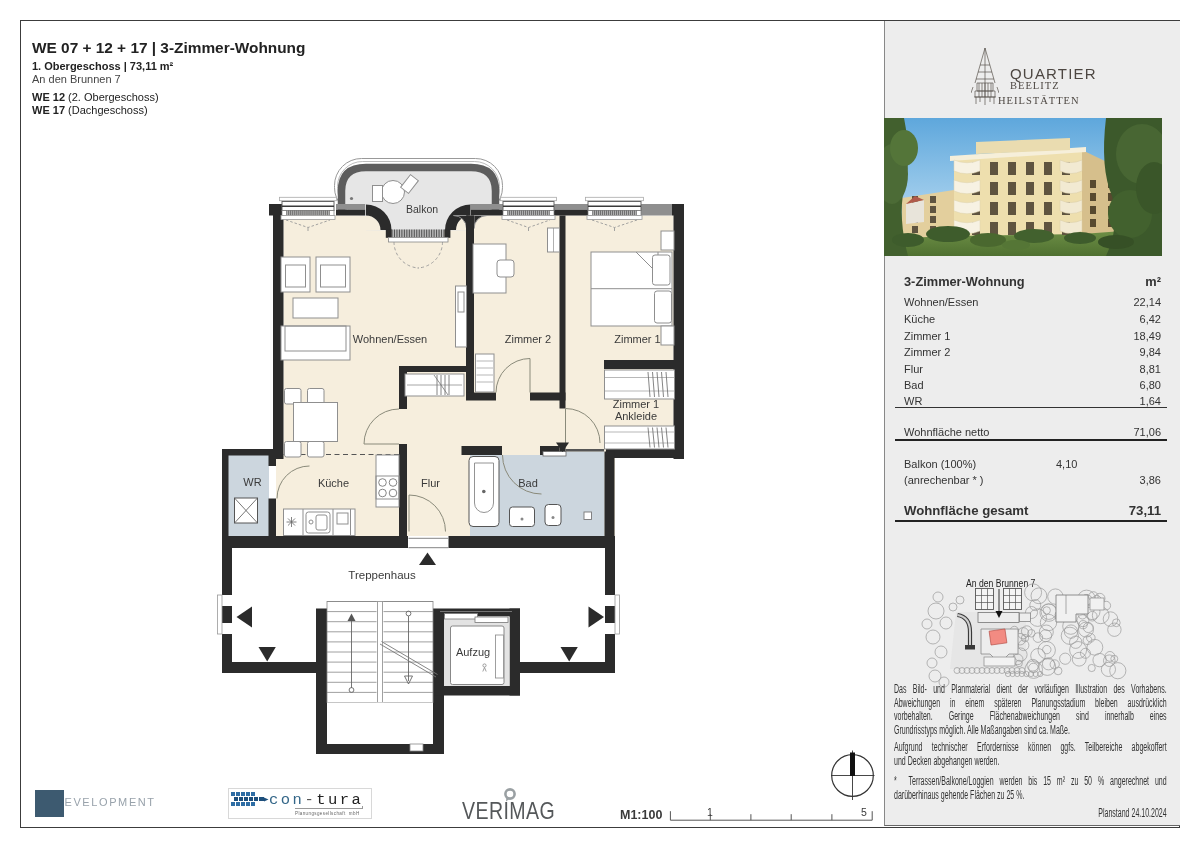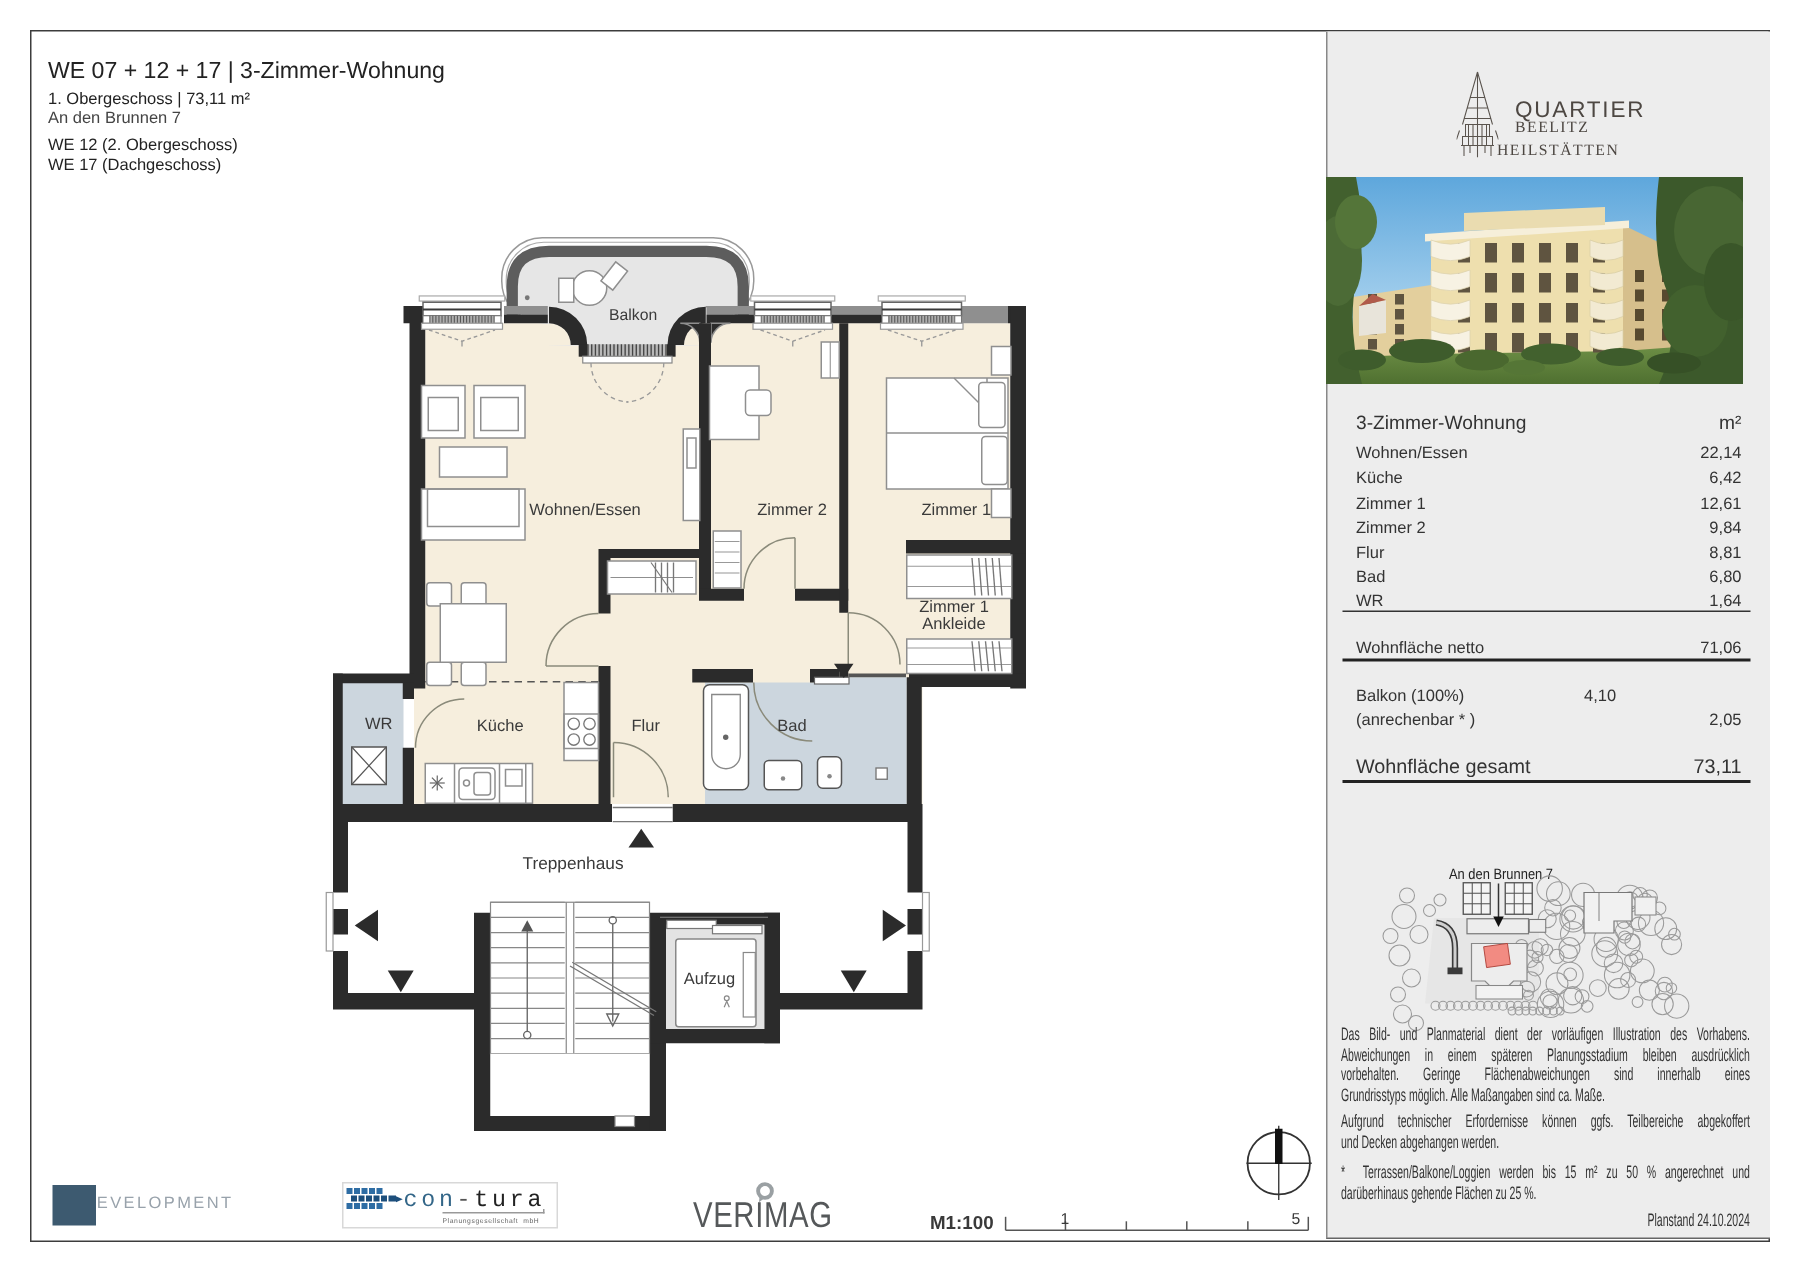--- a/index.html
+++ b/index.html
@@ -1,19 +1,19 @@
 <!DOCTYPE html>
 <html><head><meta charset="utf-8">
 <style>
 *{margin:0;padding:0;box-sizing:border-box}
 html,body{width:1200px;height:848px;background:#fff;font-family:"Liberation Sans",sans-serif;position:relative;overflow:hidden}
 .abs{position:absolute}
 #frame{left:20px;top:19.5px;width:1160px;height:808px;border:1.8px solid #3c3c3c}
 #sidebar{left:884px;top:21px;width:296px;height:805px;background:#ededed;border-left:1px solid #888;border-bottom:1px solid #666}
-.b{font-weight:normal}
+.b{font-weight:bold}
 #tbl{left:904px;width:257px;font-size:11px;color:#333}
 .row{position:absolute;left:0;width:257px}
 .rv{position:absolute;right:0}
 .para{position:absolute;left:894px;width:466px;font-size:12px;color:#333;line-height:13.6px;transform:scaleX(0.585);transform-origin:0 0}
 .jl{text-align:justify;text-align-last:justify}
 </style></head>
 <body>
 <div class="abs" id="frame"></div>
 <div class="abs" id="sidebar"></div>
 
@@ -493,28 +493,28 @@
 <ellipse cx="196" cy="120" rx="16" ry="6" fill="#3e5c2c"></ellipse>
 <ellipse cx="232" cy="124" rx="18" ry="7" fill="#365026"></ellipse>
 <ellipse cx="24" cy="122" rx="16" ry="7" fill="#3e5c2c"></ellipse>
 <ellipse cx="132" cy="127" rx="14" ry="5" fill="#557636"></ellipse>
   </svg>
 
 <div class="abs" id="tbl" style="top:0;height:0">
 <div class="row b" style="top:274px;font-size:12.8px">3-Zimmer-Wohnung<span class="rv">m²</span></div>
 <div class="row" style="top:296px">Wohnen/Essen<span class="rv">22,14</span></div>
 <div class="row" style="top:312.5px">Küche<span class="rv">6,42</span></div>
-<div class="row" style="top:329.5px">Zimmer 1<span class="rv">12,61</span></div>
+<div class="row" style="top:329.5px">Zimmer 1<span class="rv">18,49</span></div>
 <div class="row" style="top:346px">Zimmer 2<span class="rv">9,84</span></div>
 <div class="row" style="top:362.5px">Flur<span class="rv">8,81</span></div>
 <div class="row" style="top:379px">Bad<span class="rv">6,80</span></div>
 <div class="row" style="top:395px">WR<span class="rv">1,64</span></div>
 <div class="row" style="top:426px">Wohnfläche netto<span class="rv">71,06</span></div>
 <div class="row" style="top:457.5px">Balkon (100%)<span style="position:absolute;left:152px">4,10</span></div>
-<div class="row" style="top:474px">(anrechenbar * )<span class="rv">2,05</span></div>
+<div class="row" style="top:474px">(anrechenbar * )<span class="rv">3,86</span></div>
 <div class="row b" style="top:503px;font-size:13.2px">Wohnfläche gesamt<span class="rv">73,11</span></div>
 </div>
 <div class="abs" style="left:895px;top:407px;width:272px;border-top:1.2px solid #333"></div>
 <div class="abs" style="left:895px;top:438.5px;width:272px;border-top:2.2px solid #222"></div>
 <div class="abs" style="left:895px;top:519.5px;width:272px;border-top:2.4px solid #222"></div>
 
 <div class="abs" style="left:966px;top:577.5px;font-size:10px;color:#222;transform:scaleX(0.86);transform-origin:0 0">An den Brunnen 7</div>
 <svg class="abs" style="left:884px;top:550px" width="296" height="140" viewBox="884 550 296 140">
     <path d="M956,612 L1026,612 L1026,669 L950,669 Z" fill="#e6e6e6" stroke="none"></path>
 <circle cx="1069.8" cy="635.8" r="8.6" fill="none" stroke="#9a9a9a" stroke-width="0.7"></circle>

